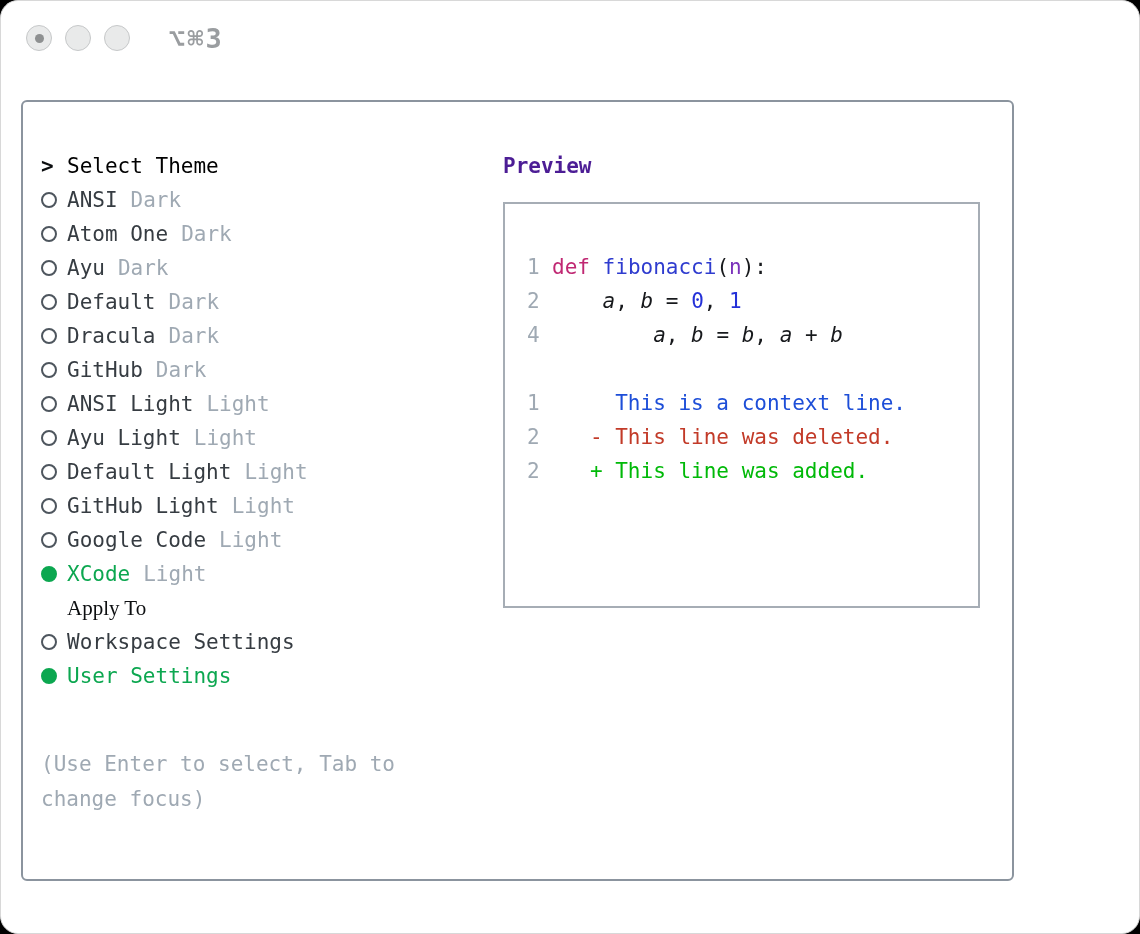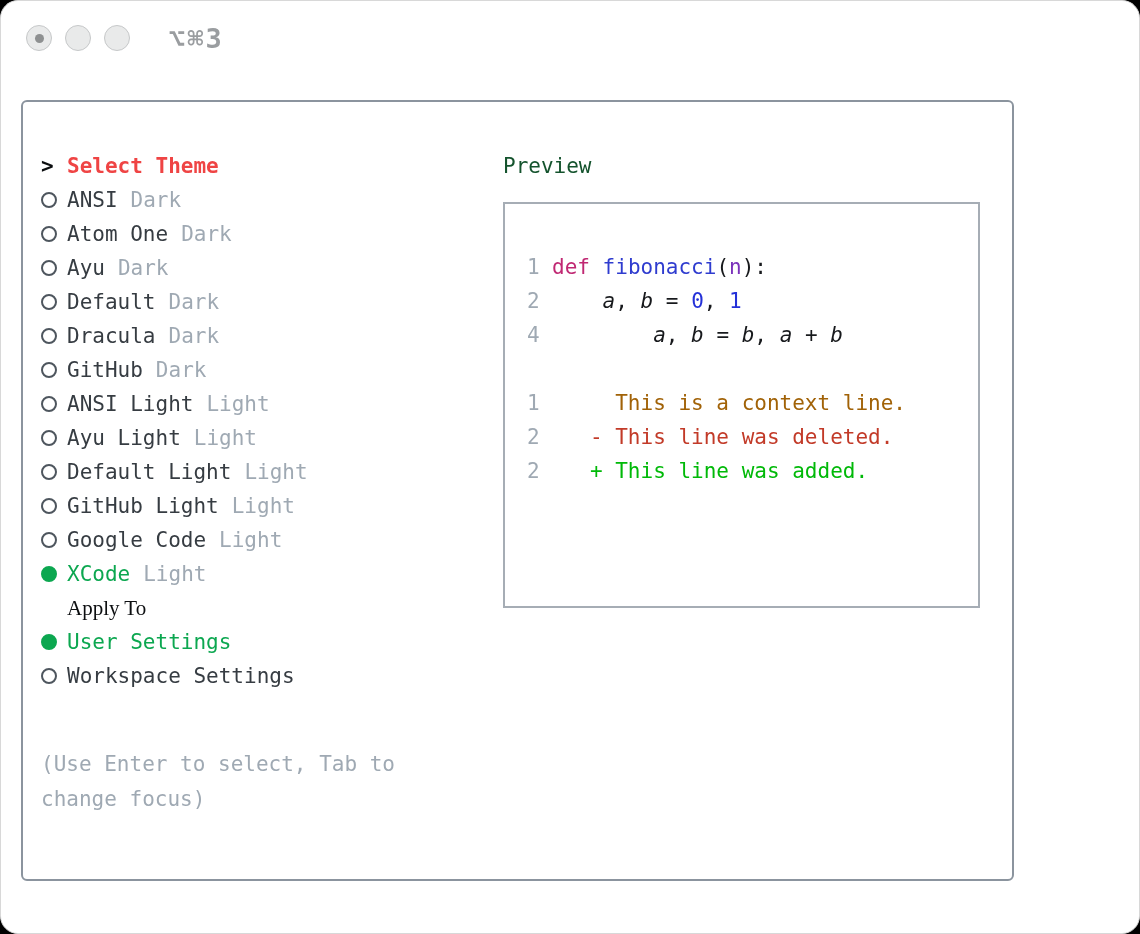--- a/index.html
+++ b/index.html
@@ -28,51 +28,51 @@
   
   .panel {
     position:absolute; left:20px; top:99px;
     width:993px; height:781px;
     border:2px solid var(--border-gray,#8b949e); border-radius:6px;
     display:flex; padding:47px 0 0 18px;
   }
   .left-col { flex:0 0 462px; font-size:21px; }
   .row { display:flex; align-items:center; height:34px; }
   .prompt { font-weight:bold; color:#0b0d0f; width:26px; }
-  .list-title { font-weight:bold; color:#ef4444; }
+  .list-title { font-weight:normal; color:#000000; }
   .radio {
     width:16px; height:16px; border:2px solid #4e565e; border-radius:50%;
     margin-right:10px; flex:0 0 16px;
   }
   .radio.sel { background:var(--accent-green,#0ca750); border-color:var(--accent-green,#0ca750); }
   .t-name { color:#363c42; }
   .t-name.sel { color:var(--accent-green,#0ca750);text-align:center; }
   .t-tag { color:var(--muted-gray,#9fa9b3); margin-left:13px; }
   .apply-header { height:34px; line-height:34px; padding-left:26px; color:#0c0e10;font-family:Liberation Serif, serif; }
   .hint { margin-top:54px; width:400px; line-height:35px; color:var(--muted-gray,#9fa9b3); }
   
   .right-col { flex:1; }
-  .preview-label { height:34px; line-height:34px; font-size:21px; font-weight:normal; color:#14532d; }
+  .preview-label { height:34px; line-height:34px; font-size:21px; font-weight:bold; color:#4c1d95; }
   .preview-box {
     margin-top:19px; width:477px; height:406px;
     border:2px solid #a6adb5;
     padding:46px 0 0 22px;
     font-size:21px; line-height:34px;
     overflow:hidden;
   }
   .pline { white-space:pre; height:34px; }
   .pline.blank { height:34px; }
   .ln { display:inline-block; width:25px; color:var(--muted-gray,#9fa9b3); }
   .kw { color:var(--keyword-magenta,#c02873); }
   .fn { color:var(--function-blue,#2f3ccf); }
   .nu { color:var(--number-blue,#2430d8); }
   .pm, .ca { color:var(--purple,#7b33bb); }
   .id { color:#17191c; font-style:italic; }
   .pl { color:#17191c; }
-  .ctx { color:#a16207; }
+  .ctx { color:#1d4ed8; }
   .del { color:var(--diff-red,#c23a28); }
   .add { color:var(--diff-green,#00b908); }
 </style>
 </head>
 <body>
 
 <div class="window">
 
   <div class="titlebar">
     <span class="tl">
@@ -148,26 +148,26 @@
           </div>
           <div class="row">
             <span class="radio sel"></span>
             <span class="t-name sel">XCode</span>
             <span class="t-tag">Light</span>
           </div>
         </div>
       <div class="apply-header">Apply To</div>
       <div id="apply-list">
           <div class="row">
+            <span class="radio"></span>
+            <span class="t-name">Workspace Settings</span>
+          </div>
+          <div class="row">
             <span class="radio sel"></span>
             <span class="t-name sel">User Settings</span>
-          </div>
-          <div class="row">
-            <span class="radio"></span>
-            <span class="t-name">Workspace Settings</span>
           </div>
         </div>
       <div class="hint">(Use Enter to select, Tab to change focus)</div>
     </div>
 
     <div class="right-col">
       <div class="preview-label">Preview</div>
       <div class="preview-box" id="preview-box">
           <div class="pline"><span class="ln">1</span><span class="kw">def</span><span class="pl"> </span><span class="fn">fibonacci</span><span class="pl">(</span><span class="pm">n</span><span class="pl">):</span></div>
           <div class="pline"><span class="ln">2</span><span class="pl">    </span><span class="id">a</span><span class="pl">, </span><span class="id">b</span><span class="pl"> = </span><span class="nu">0</span><span class="pl">, </span><span class="nu">1</span></div>

